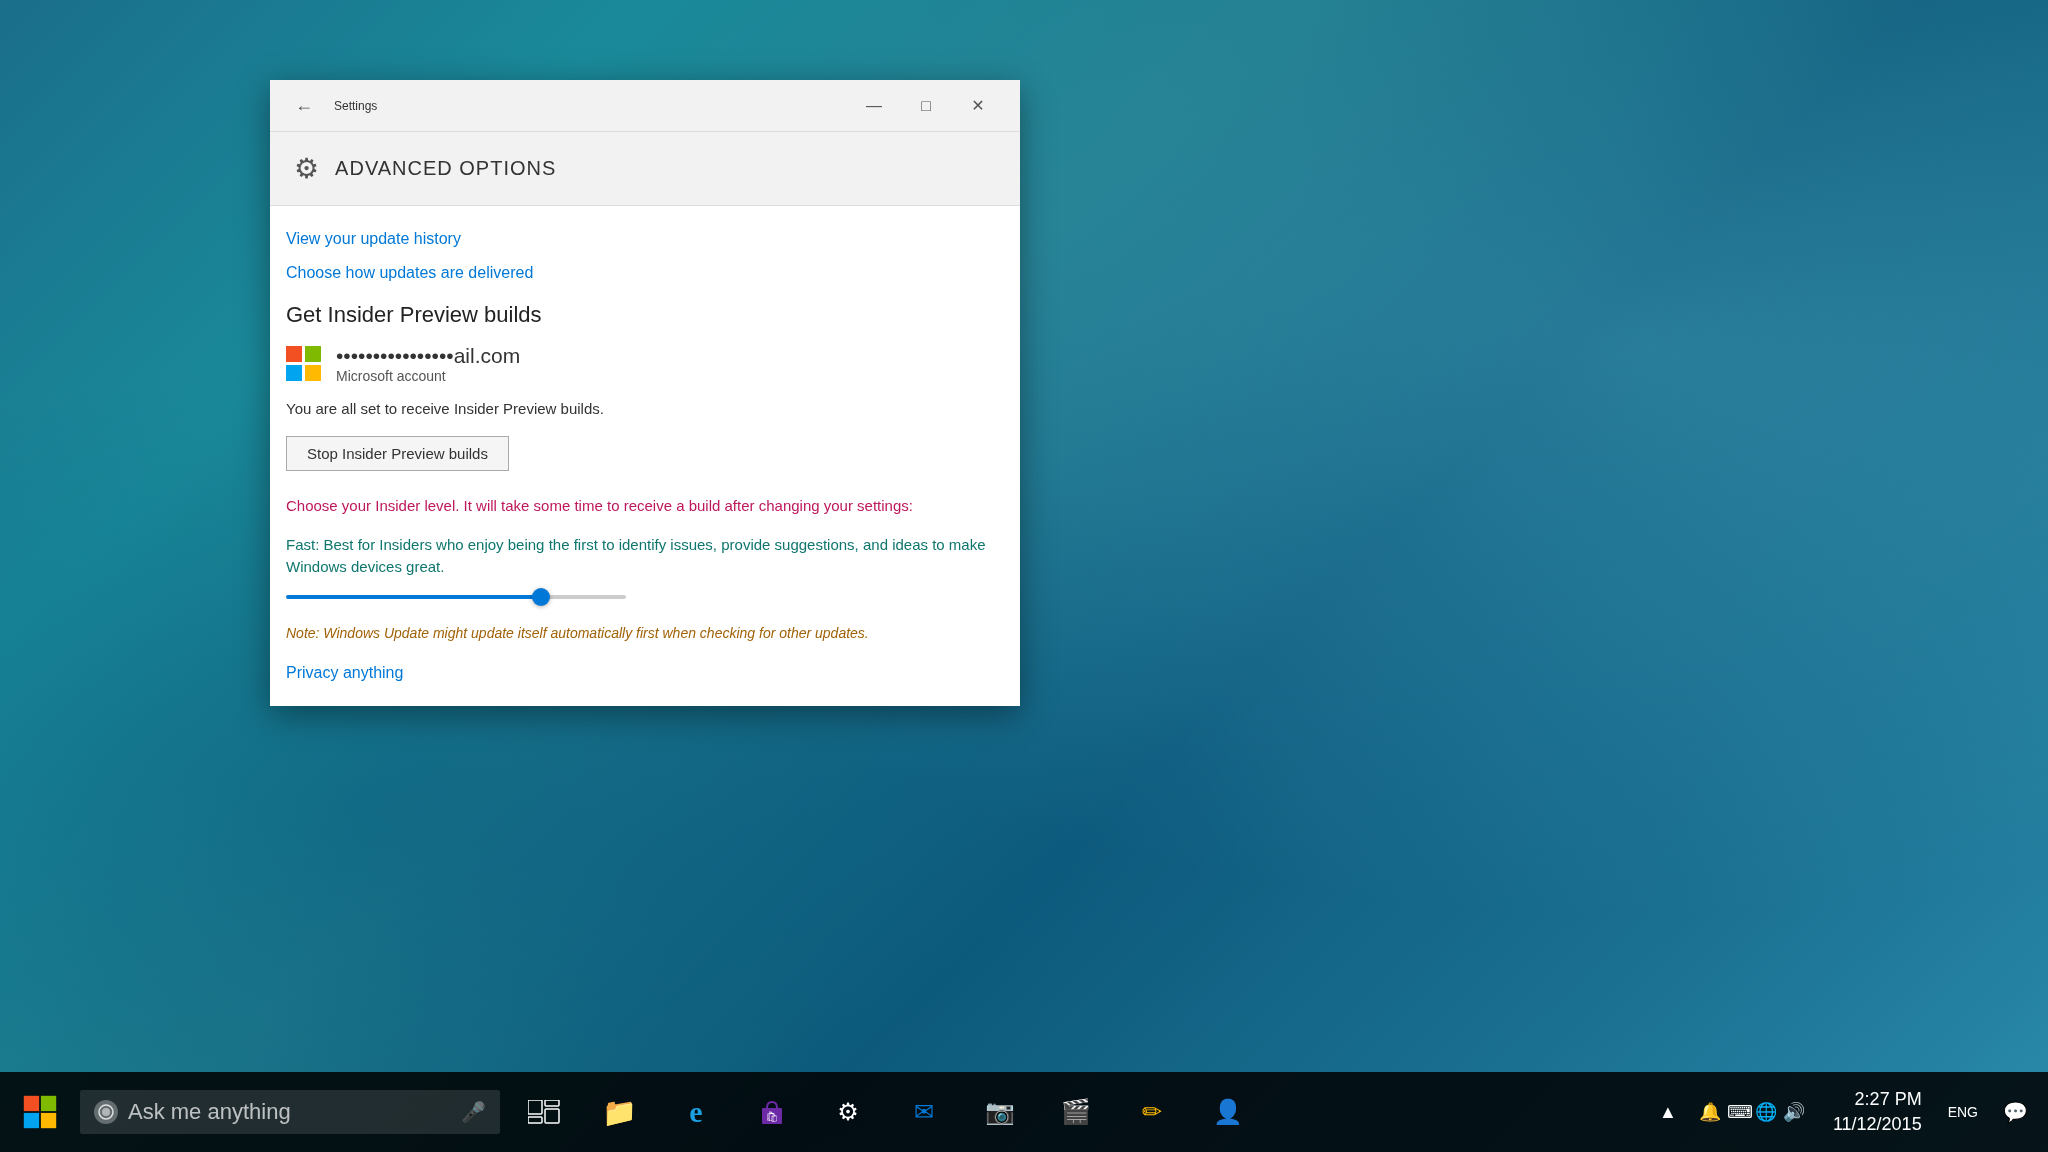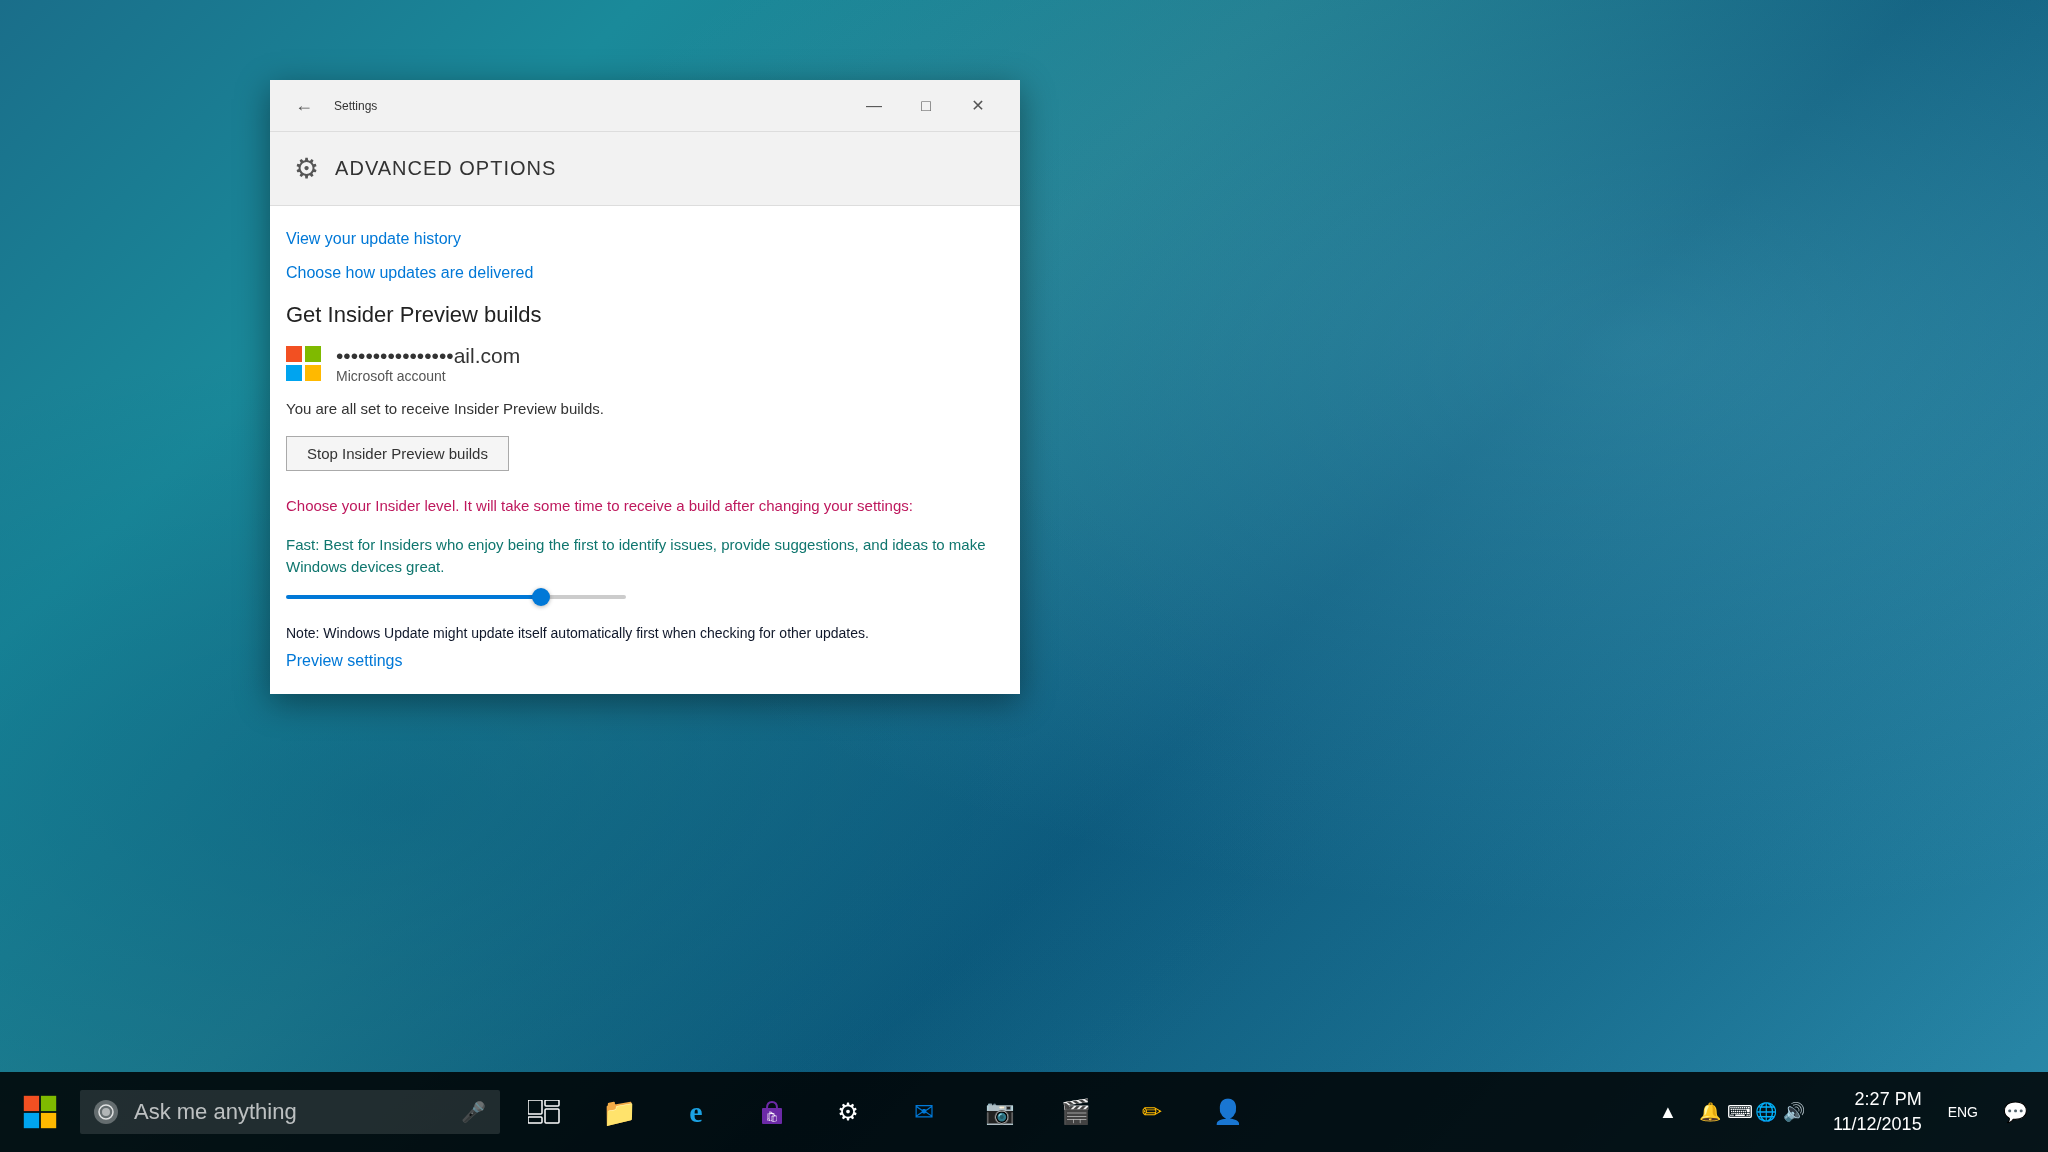--- a/index.html
+++ b/index.html
@@ -58,21 +58,21 @@
     }
 
     .taskbar-search {
       display: flex;
       align-items: center;
       background: rgba(255,255,255,0.12);
       border-radius: 2px;
       height: 44px;
       width: 420px;
       padding: 0 14px;
-      gap: 16px;
+      gap: 10px;
       cursor: text;
     }
 
     .search-circle {
       width: 24px;
       height: 24px;
       border-radius: 50%;
       background: rgba(255,255,255,0.3);
       display: flex;
       align-items: center;
@@ -349,23 +349,24 @@
 
     .slider-track-right {
       width: 80px;
       height: 4px;
       background: #ccc;
       border-radius: 2px;
     }
 
     .note-text {
       font-size: 14px;
-      color: #0f172a;
-      margin-bottom: 8px;
+      color: #a16207;
+      margin-bottom: 20px;
       line-height: 1.5;
+      font-style: italic;
     }
 
     .privacy-link {
       color: #0078d7;
       font-size: 16px;
       cursor: pointer;
       text-decoration: none;
     }
     .settings-icon { color: white; font-size: 24px; }
   </style>
@@ -421,21 +422,21 @@
 
       <div class="slider-container">
         <div class="slider-track">
           <div class="slider-thumb"></div>
         </div>
         <div class="slider-track-right"></div>
       </div>
 
       <p class="note-text">Note: Windows Update might update itself automatically first when checking for other updates.</p>
 
-      <a class="privacy-link">Preview settings</a>
+      <a class="privacy-link">Privacy anything</a>
 
     </div>
   </div>
 
   <div class="taskbar">
 
     <div class="taskbar-start">
       <svg class="start-icon" viewBox="0 0 40 40" fill="none">
         <rect x="2" y="2" width="17" height="17" fill="#f25022"></rect>
         <rect x="21" y="2" width="17" height="17" fill="#7fba00"></rect>

